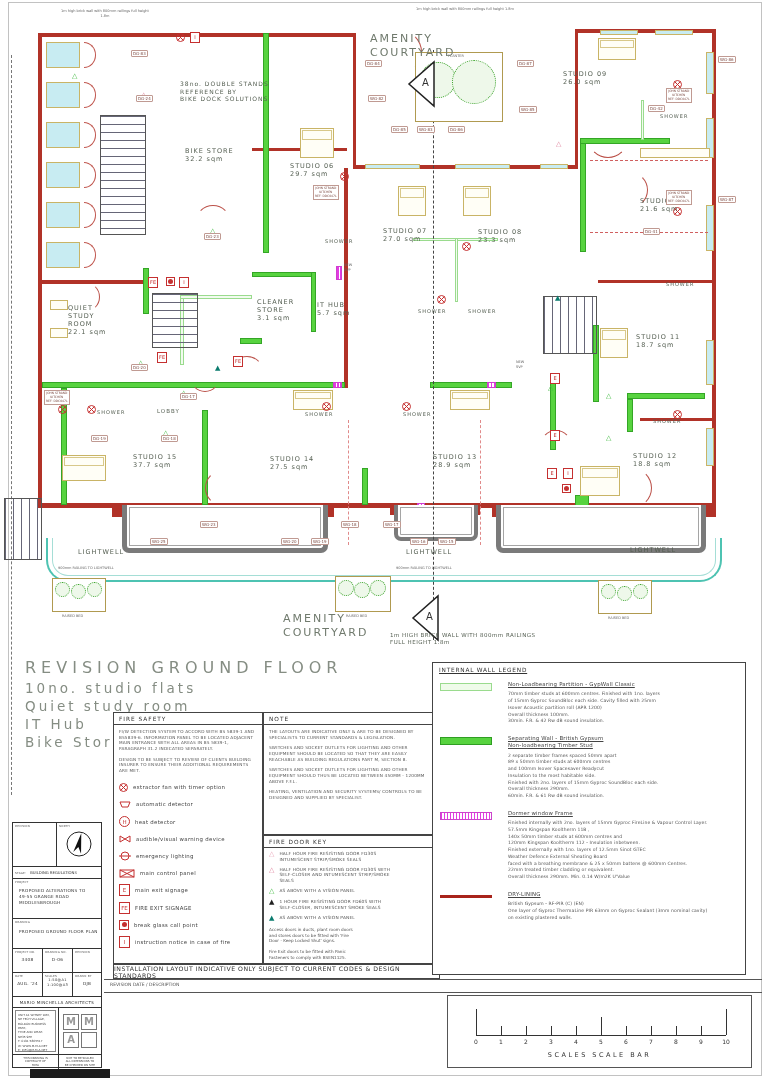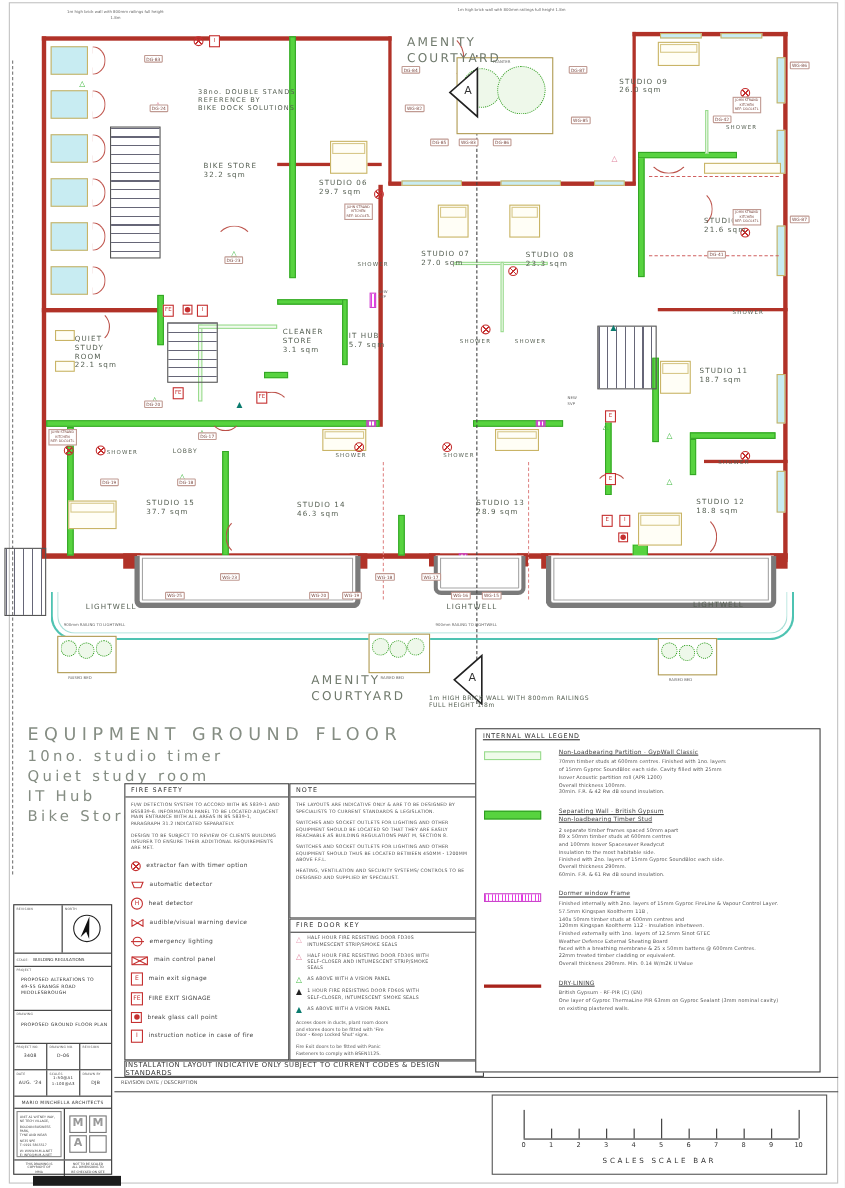--- a/index.html
+++ b/index.html
@@ -279,21 +279,21 @@
 26.0 sqm</div>
   <div class="lbl" style="left:640px;top:197px">STUDIO 10
 21.6 sqm</div>
   <div class="lbl" style="left:636px;top:333px">STUDIO 11
 18.7 sqm</div>
   <div class="lbl" style="left:633px;top:452px">STUDIO 12
 18.8 sqm</div>
   <div class="lbl" style="left:433px;top:453px">STUDIO 13
 28.9 sqm</div>
   <div class="lbl" style="left:270px;top:455px">STUDIO 14
-46.3 sqm</div>
+27.5 sqm</div>
   <div class="lbl" style="left:133px;top:453px">STUDIO 15
 37.7 sqm</div>
   <div class="lbl" style="left:68px;top:304px">QUIET
 STUDY
 ROOM
 22.1 sqm</div>
   <div class="lbl" style="left:257px;top:298px">CLEANER
 STORE
 3.1 sqm</div>
   <div class="lbl" style="left:317px;top:301px">IT HUB
@@ -358,22 +358,22 @@
   <div class="tag" style="left:91px;top:435px">DG-19</div>
   <div class="tag" style="left:281px;top:538px">WG-20</div>
   <div class="tag" style="left:311px;top:538px">WG-19</div>
   <div class="tag" style="left:341px;top:521px">WG-18</div>
   <div class="tag" style="left:383px;top:521px">WG-17</div>
   <div class="tag" style="left:410px;top:538px">WG-16</div>
   <div class="tag" style="left:438px;top:538px">WG-15</div>
   <div class="tag" style="left:150px;top:538px">WG-25</div>
   <div class="tag" style="left:200px;top:521px">WG-23</div>
 
-  <div class="bigtitle" style="left:25px;top:658px">EQUIPMENT GROUND FLOOR</div>
-  <div class="subtitle" style="left:25px;top:680px">10no. studio timer</div>
+  <div class="bigtitle" style="left:25px;top:658px">REVISION GROUND FLOOR</div>
+  <div class="subtitle" style="left:25px;top:680px">10no. studio flats</div>
   <div class="subtitle" style="left:25px;top:698px">Quiet study room</div>
   <div class="subtitle" style="left:25px;top:716px">IT Hub</div>
   <div class="subtitle" style="left:25px;top:734px">Bike Store</div>
 
   <div class="panel" style="left:113px;top:712px;width:150px;height:252px">
     <div class="phead">FIRE SAFETY</div>
     <div class="pbody">
       <div class="fspara pre">FI/W DETECTION SYSTEM TO ACCORD WITH BS 5839-1 AND BS5839-6. INFORMATION PANEL TO BE LOCATED ADJACENT MAIN ENTRANCE WITH ALL AREAS IN BS 5839-1, PARAGRAPH 31.2 INDICATED SEPARATELY.</div>
       <div class="fspara pre">DESIGN TO BE SUBJECT TO REVIEW OF CLIENTS BUILDING INSURER TO ENSURE THEIR ADDITIONAL REQUIREMENTS ARE MET.</div>
       <div class="fsrow">

